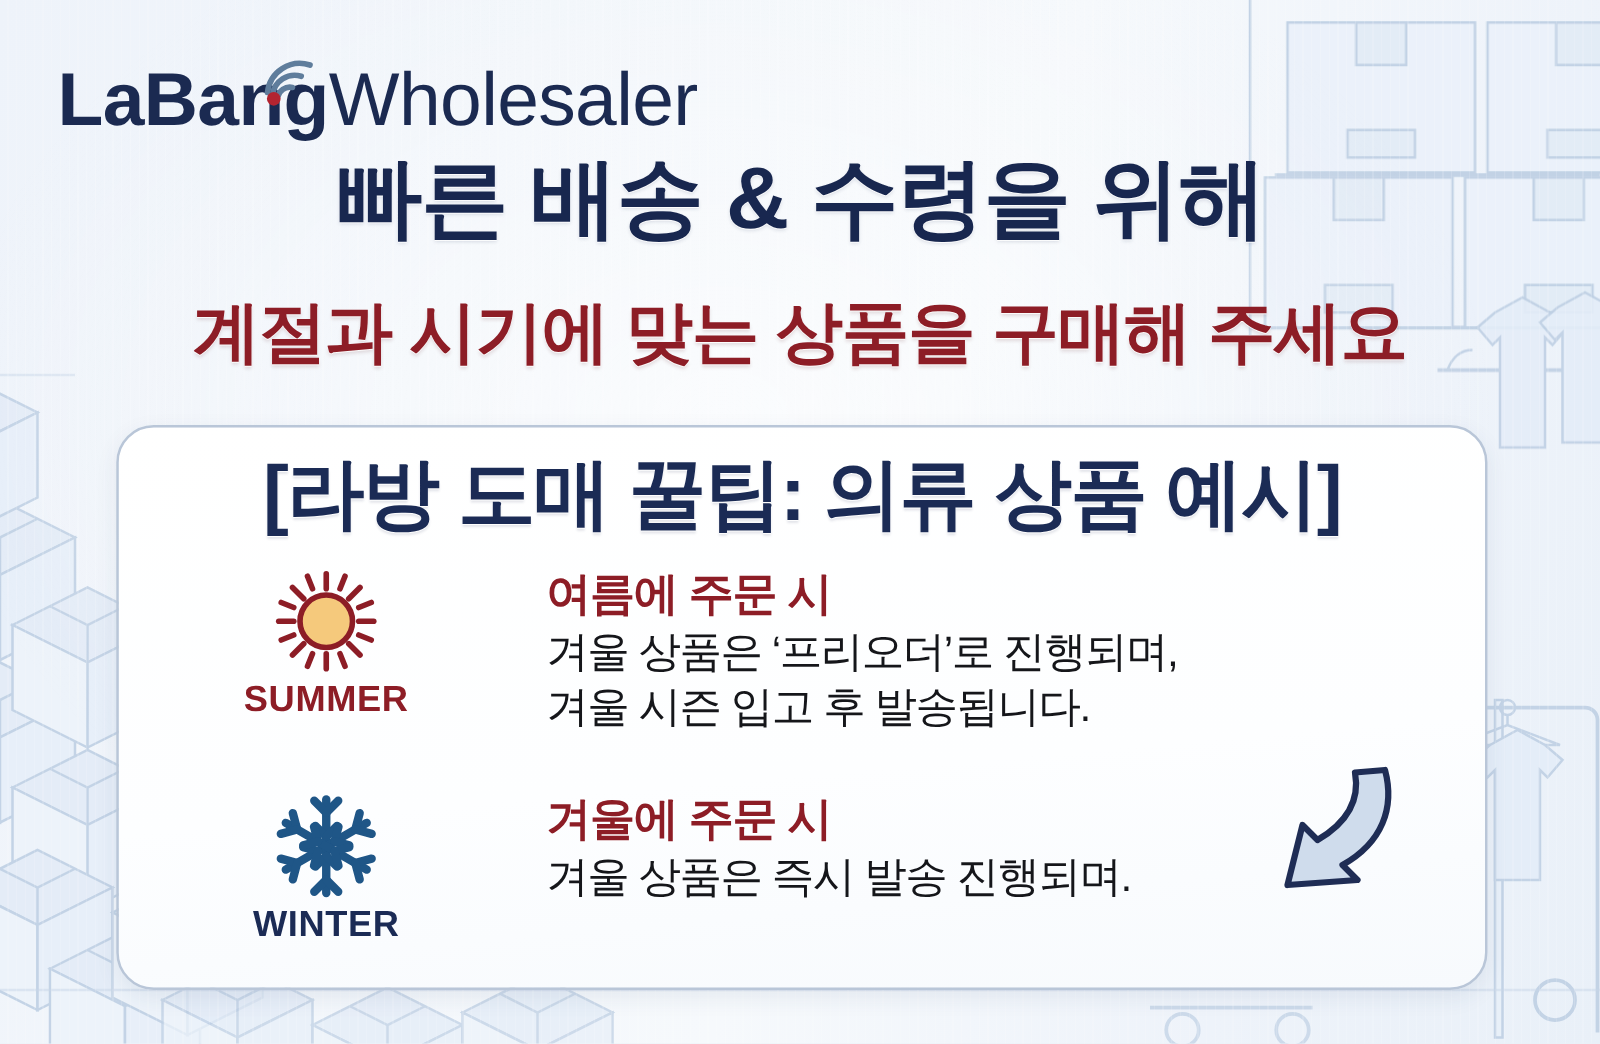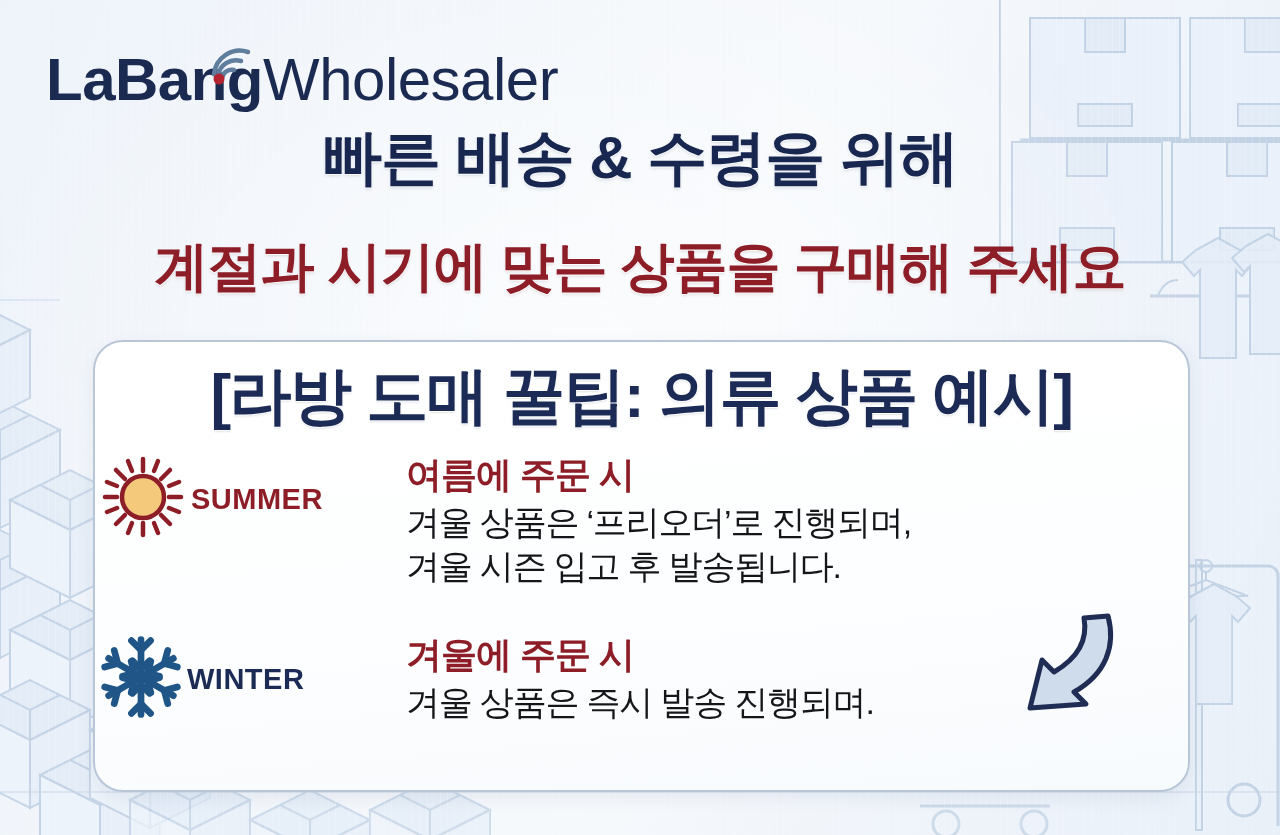--- a/index.html
+++ b/index.html
@@ -45,21 +45,21 @@
   }
   .logo-bold{font-weight:bold;}
   .logo-light{font-weight:normal;}
   .logo-wifi{
     position:absolute;left:160px;top:-8px;width:62px;height:54px;
   }
 
   
   .headline{
     position:absolute;left:0;right:0;top:116px;text-align:center;
-    font-size:60px;line-height:84px;font-weight:bold;
+    font-size:70px;line-height:84px;font-weight:bold;
     color:#18274f;letter-spacing:-1px;
     text-shadow:0 1px 0 rgba(255,255,255,.85),0 2px 3px rgba(30,45,85,.14);
   }
   .subhead{
     position:absolute;left:0;right:0;top:236px;text-align:center;
     font-size:54px;line-height:60px;font-weight:bold;
     color:#8d1d26;letter-spacing:-1px;
     text-shadow:0 1px 0 rgba(255,255,255,.85),0 2px 3px rgba(85,20,25,.14);
   }
 
@@ -79,21 +79,21 @@
     text-shadow:0 1px 0 rgba(255,255,255,.9),0 2px 2px rgba(30,45,85,.12);
   }
 
   
   .row{position:absolute;display:flex;align-items:flex-start;}
   .row-summer{left:0;top:112px;width:100%;}
   .row-winter{left:0;top:292px;width:100%;}
 
   .icon-col{
     width:270px;flex:0 0 270px;
-    display:flex;align-items:center;
+    display:flex;flex-direction:column;align-items:center;margin-left:31px;
   }
   .icon-box{height:86px;display:flex;align-items:center;justify-content:center;}
   .icon-label{
     font-size:29px;font-weight:bold;letter-spacing:.5px;margin-top:4px;
   }
   .label-summer{color:#8d1d26;}
   .label-winter{color:#1b2b55;text-align:right;}
 
   .text-col{flex:1 1 auto;padding-right:54px;margin-left:41px;}
   .season-head{

